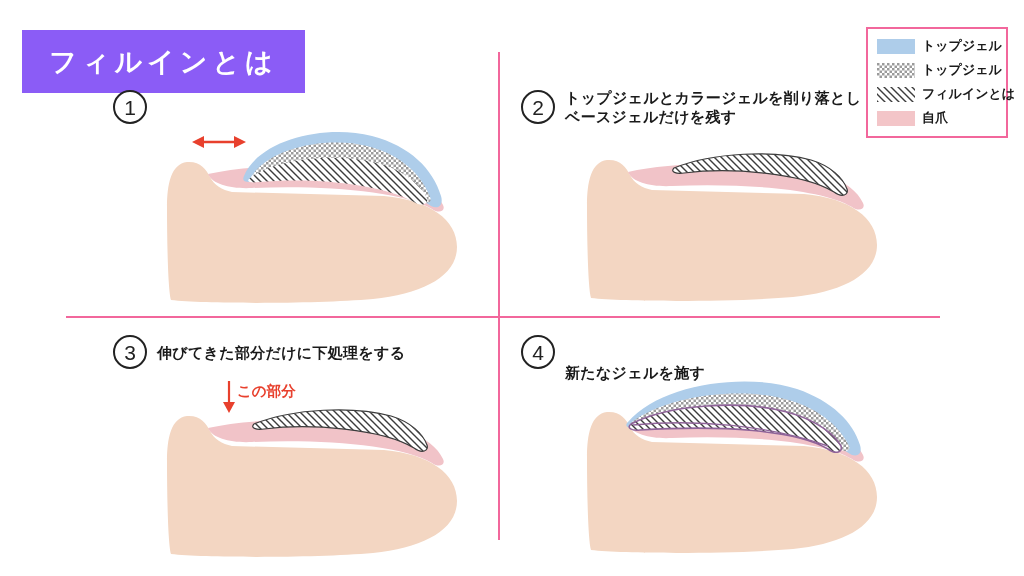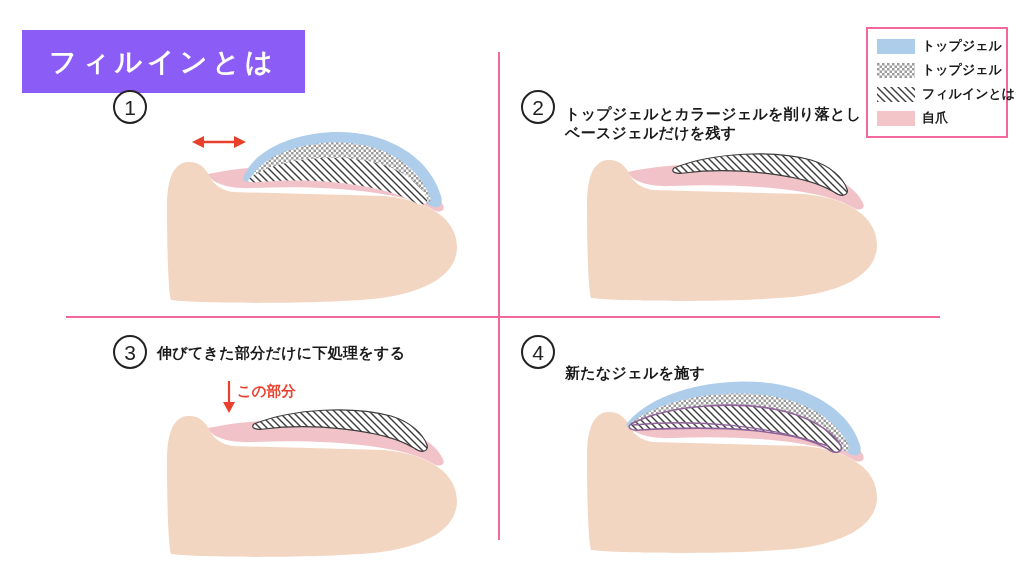--- a/index.html
+++ b/index.html
@@ -81,21 +81,21 @@
       <span class="legend-label">自爪</span>
     </div>
   </div>
 
   <div class="divider" style="left:498px; top:52px; width:2px; height:488px;"></div>
   <div class="divider" style="left:66px; top:316px; width:874px; height:2px;"></div>
 
   <div class="step-num" style="left:113px; top:90px;">1</div>
 
   <div class="step-num" style="left:521px; top:90px;">2</div>
-  <div class="step-caption" style="left:565px; top:88px;margin-top:16px;">
+  <div class="step-caption" style="left:565px; top:88px;">
     <span>トップジェルとカラージェルを削り落とし</span>
     <span>ベースジェルだけを残す</span>
   </div>
 
   <div class="step-num" style="left:113px; top:335px;">3</div>
   <div class="step-caption" style="left:157px; top:343px;">伸びてきた部分だけに下処理をする</div>
 
   <div class="step-num" style="left:521px; top:335px;">4</div>
   <div class="step-caption" style="left:565px; top:343px;margin-top:20px;">新たなジェルを施す</div>
 

